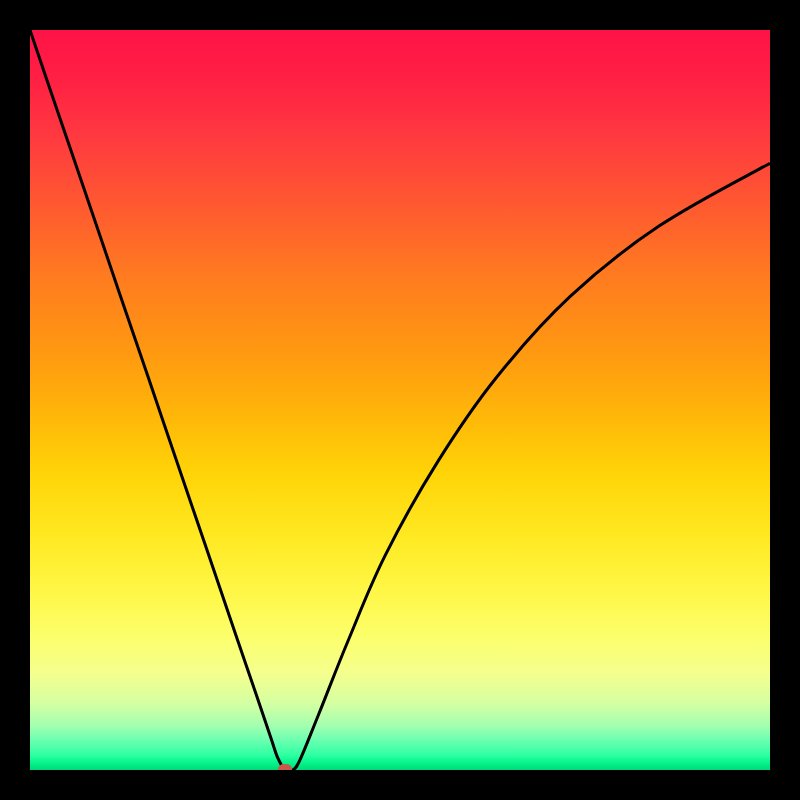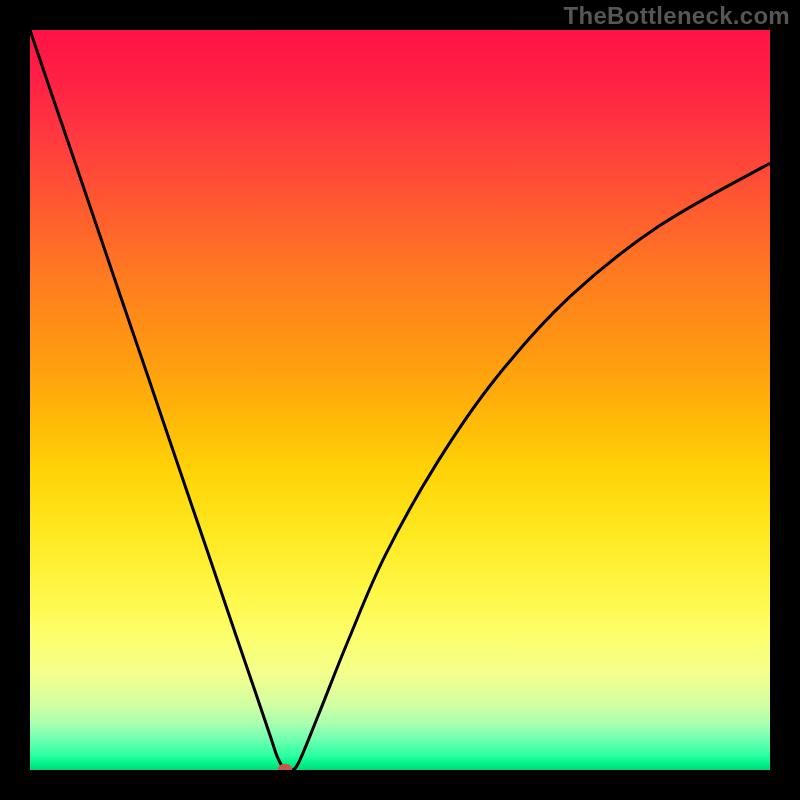--- a/index.html
+++ b/index.html
@@ -69,21 +69,20 @@
     height: 11px;
     border-radius: 6px / 5px;
     background: #c85a4a;
   }
 </style>
 </head>
 <body>
 
 <div class="frame">
 
-  <div class="watermark">TheBottleneck.com</div>
 
   <div class="plot-area">
 
     <svg class="curve" viewBox="0 0 740 740" preserveAspectRatio="none">
       <path d="M 0.0 0.0 C 5.3 15.7, 18.9 56.0, 29.6 87.3 C 40.3 118.6, 48.5 142.6, 59.2 173.9 C 69.9 205.2, 78.1 229.9, 88.8 261.2 C 99.5 292.5, 107.7 316.5, 118.4 347.8 C 129.1 379.1, 137.3 403.8, 148.0 435.1 C 158.7 466.4, 166.9 490.4, 177.6 521.7 C 188.3 553.0, 198.5 583.6, 207.2 609.0 C 215.9 634.5, 219.7 645.5, 225.7 663.0 C 231.7 680.6, 236.5 695.0, 240.5 706.7 C 244.5 718.4, 245.2 722.2, 247.9 728.2 C 250.6 734.2, 252.6 737.9, 255.3 740.0 C 258.0 742.1, 260.0 741.9, 262.7 740.0 C 265.4 738.1, 265.4 739.6, 270.1 729.6 C 274.8 719.6, 279.9 705.9, 288.6 684.5 C 297.3 663.1, 306.2 639.1, 318.2 610.5 C 330.2 581.9, 339.2 557.4, 355.2 525.4 C 371.2 493.4, 387.0 464.9, 407.0 432.9 C 427.0 400.9, 442.2 377.8, 466.2 347.8 C 490.2 317.8, 510.9 293.7, 540.2 266.4 C 569.5 239.1, 593.0 220.1, 629.0 196.1 C 665.0 172.1, 720.0 144.5, 740.0 133.2" fill="none" stroke="#000000" stroke-width="3"></path>
     </svg>
 
     <div class="marker" style="left: 248.3px; top: 734px; background: rgb(200, 90, 74);"></div>
   </div>
 

